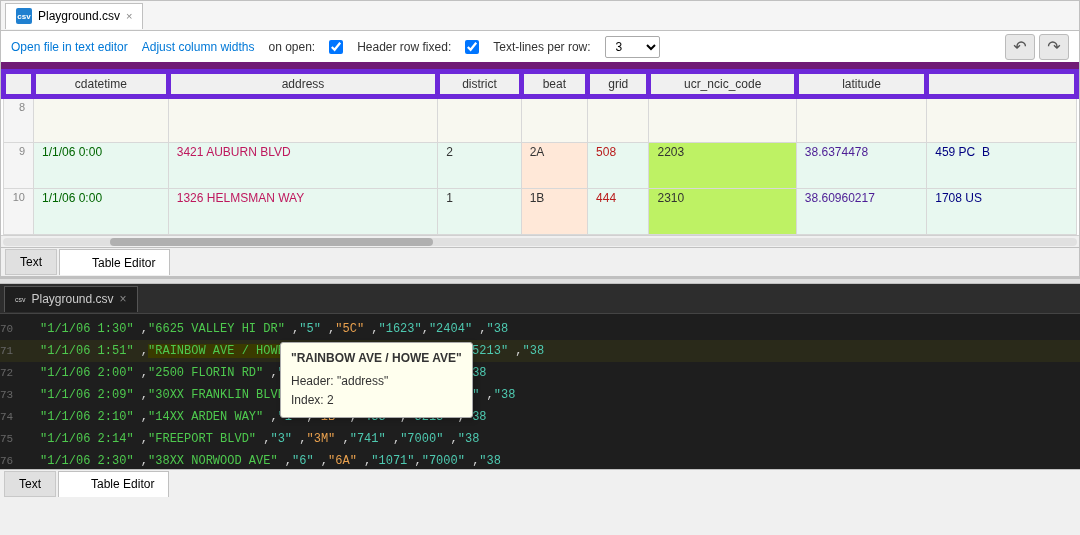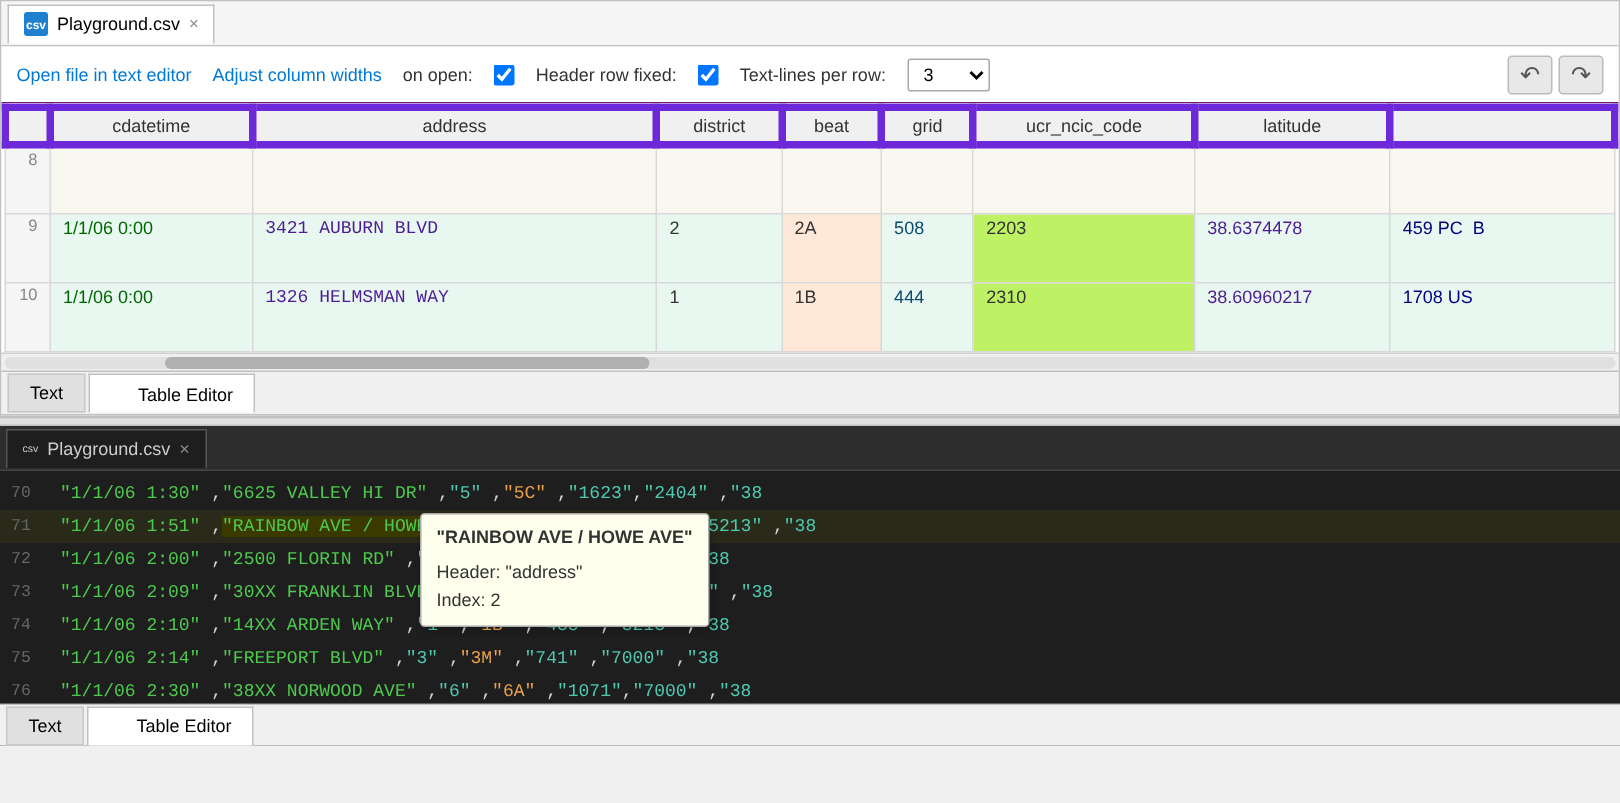--- a/index.html
+++ b/index.html
@@ -44,21 +44,21 @@
       font-size: 11px;
       color: #888;
       cursor: pointer;
     }
 
     .toolbar {
       display: flex;
       align-items: center;
       padding: 6px 10px;
       gap: 14px;
-      border-bottom: 1px solid #701a75;
+      border-bottom: 7px solid #701a75;
       background: #fff;
       height: 38px;
     }
     .toolbar-link {
       color: #0078d7;
       font-size: 12px;
       cursor: pointer;
       text-decoration: none;
     }
     .toolbar-label { font-size: 12px; color: #333; }
@@ -117,24 +117,24 @@
       background: #f5f5f5;
       color: #888;
       text-align: right;
       width: 30px;
       font-size: 11px;
       border: 1px solid #d0d0d0;
       padding: 2px 4px;
       vertical-align: top;
     }
     .cell-cdatetime { background: #e8f8f0; color: #006600; }
-    .cell-address { background: #e8f8f0; color: #4c1d95; font-family: Liberation Mono, monospace; }
+    .cell-address { background: #e8f8f0; color: #be185d; }
     .cell-district { background: #e8f8f0; color: #333; }
     .cell-beat { background: #ffe8d8; color: #333; }
-    .cell-grid { background: #e8f8f0; color: #0c4a6e; }
+    .cell-grid { background: #e8f8f0; color: #b91c1c; }
     .cell-ucr { background: #bef264; color: #333; }
     .cell-lat { background: #e8f8f0; color: #4c1d95; }
     .cell-desc { background: #e8f8f0; color: #000080; }
     .cell-empty { background: #f8f8f0; }
     .row-8 td { height: 46px; vertical-align: top; }
     .row-9 td { height: 46px; vertical-align: top; }
     .row-10 td { height: 46px; vertical-align: top; }
 
     
     .bottom-tabs {
@@ -201,21 +201,21 @@
       position: relative;
     }
     .editor-line {
       display: flex;
       align-items: center;
       height: 22px;
       padding: 0;
     }
     .line-num {
       width: 36px;
-      text-align: center;
+      text-align: left;
       color: #666;
       padding-right: 8px;
       flex-shrink: 0;
       font-size: 11px;
       user-select: none;
     }
     .line-content {
       padding-left: 4px;
       white-space: nowrap;
       overflow: hidden;

